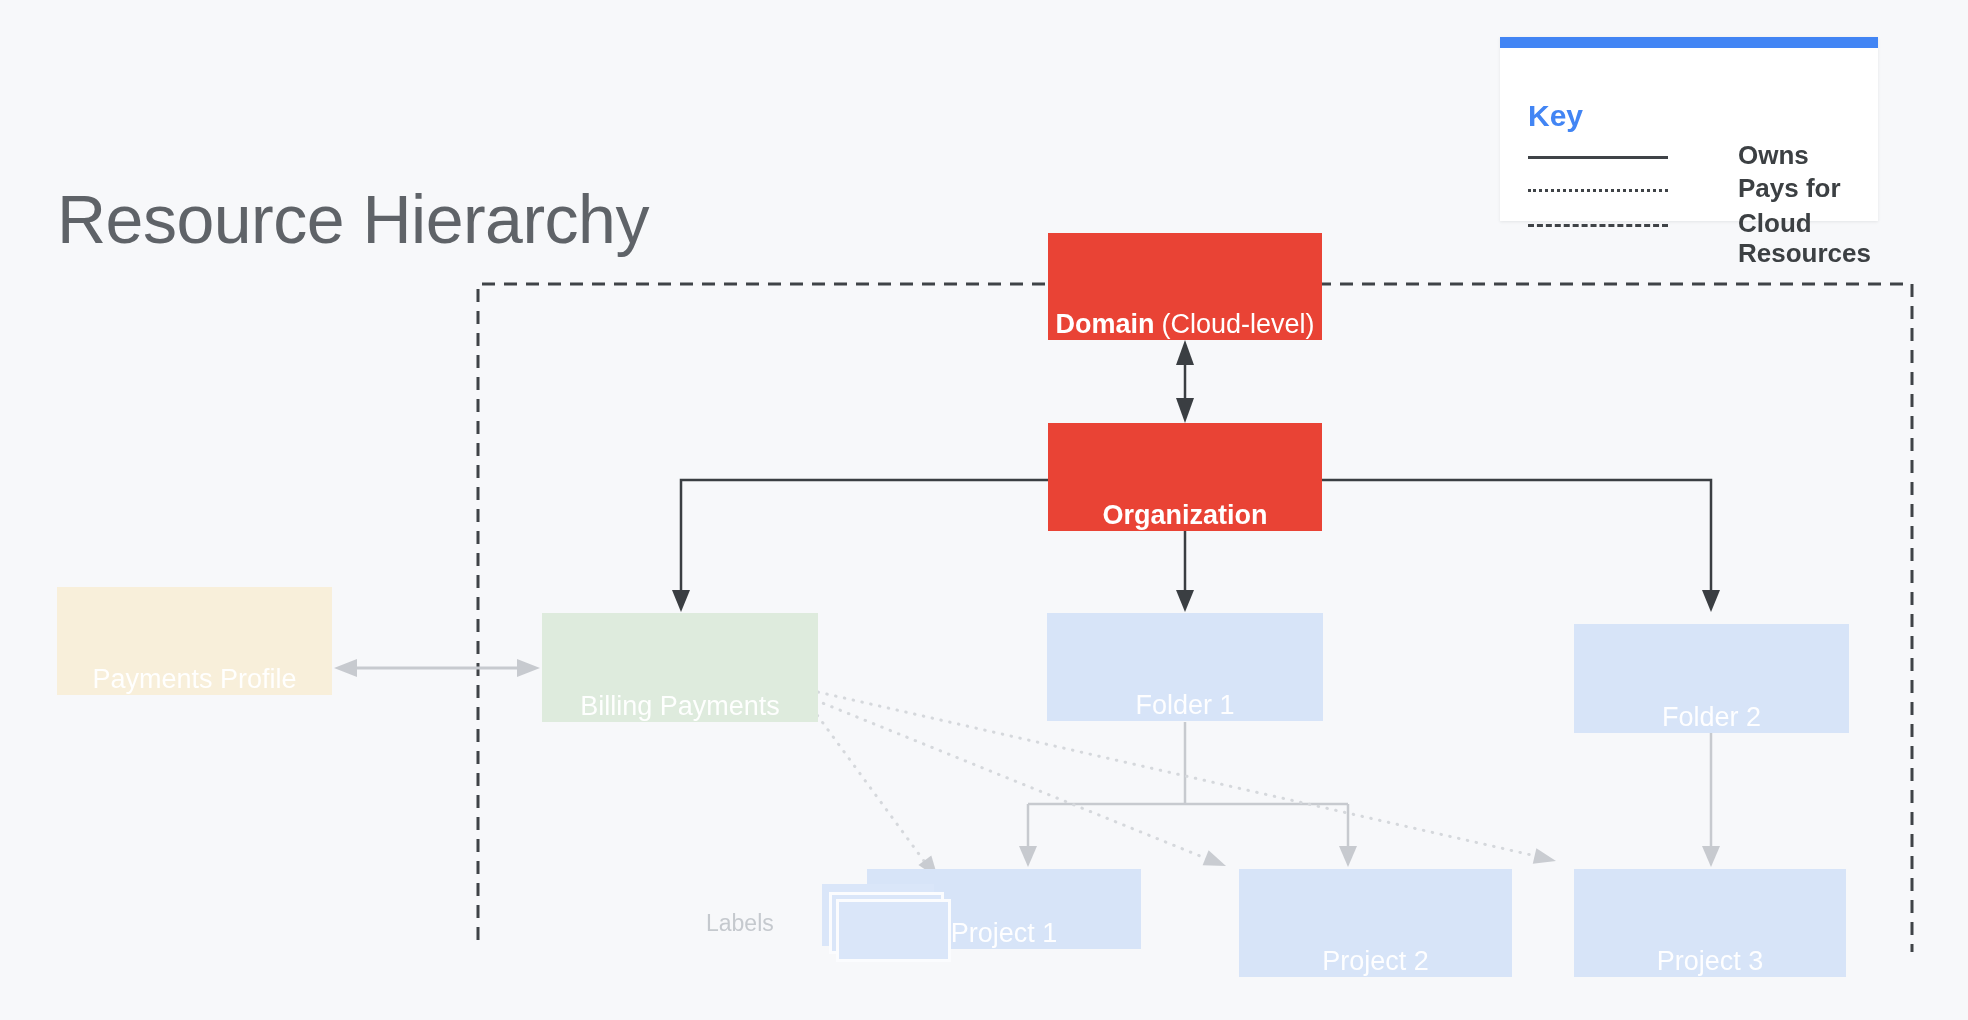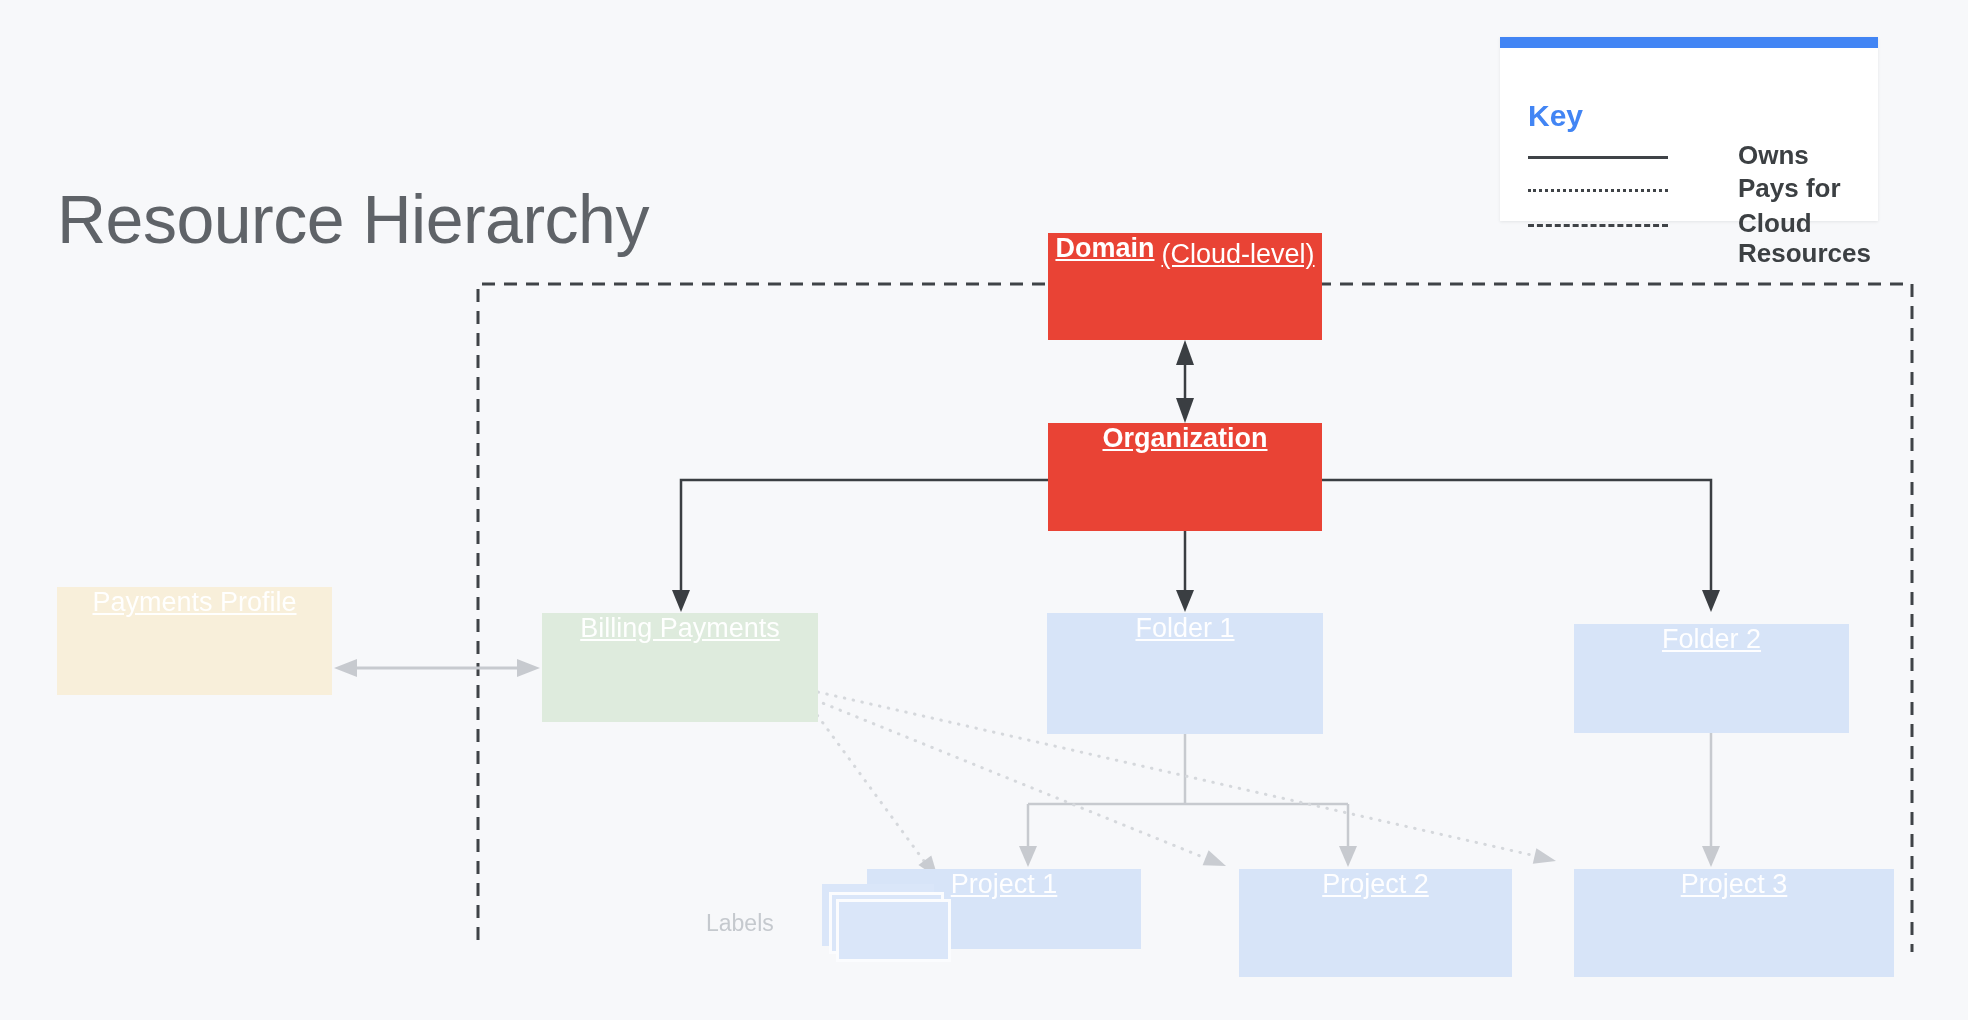--- a/index.html
+++ b/index.html
@@ -5,22 +5,22 @@
   :root{
     --bg:#F7F8FA; --red:#E94335; --blue:#D7E4F8; --green:#DEEBDD; --cream:#F8EFDA;
     --accent:#4285F4; --dark:#3A3E42; --gray:#C7CACF; --dots:#D5D8DC; --titlegray:#5F6368;
   }
   html,body{margin:0;padding:0;}
   body{background:var(--bg);font-family:"Liberation Sans", sans-serif;}
   .stage{position:relative;width:1968px;height:1020px;background:var(--bg);overflow:hidden;}
   .stage svg{position:absolute;left:0;top:0;z-index:1;}
   .page-title{position:absolute;left:57px;top:180px;z-index:4;font-size:68px;font-weight:400;
     color:var(--titlegray);letter-spacing:-0.5px;}
-  .node{position:absolute;z-index:2;display:flex;align-items:flex-start;justify-content:center;
-    font-size:27px;color:#FFFFFF;text-align:center;text-decoration:underline;}
+  .node{position:absolute;z-index:2;display:flex;align-items:flex-end;justify-content:center;
+    font-size:27px;color:#FFFFFF;text-align:center;}
   .node.red{background:var(--red);}
   .node.blue{background:var(--blue);color:rgba(255,255,255,0.96);}
   .node.green{background:var(--green);color:rgba(255,255,255,0.96);}
   .node.cream{background:var(--cream);color:rgba(255,255,255,0.96);}
   .node .b{font-weight:700;}
   .node .rest{margin-left:7px;font-weight:400;margin-top:6px;}
   .caption{position:absolute;z-index:2;font-size:23px;color:#C5C9CE;}
   
   .card-stack{position:absolute;left:822px;top:884px;width:130px;height:80px;z-index:3;}
   .card{position:absolute;background:#DAE6F9;box-sizing:border-box;}
@@ -99,29 +99,29 @@
     <span class="b">Domain</span>
     <span class="rest">(Cloud-level)</span>
   </div>
 
   <div class="node red b" style="left:1048px;top:423px;width:274px;height:108px;font-weight:700;">Organization</div>
 
   <div class="node cream" style="left:57px;top:587px;width:275px;height:108px;">Payments Profile</div>
 
   <div class="node green" style="left:542px;top:613px;width:276px;height:109px;">Billing Payments</div>
 
-  <div class="node blue" style="left:1047px;top:613px;width:276px;height:121px;">Folder 1</div>
+  <div class="node blue" style="left:1047px;top:613px;width:276px;height:108px;">Folder 1</div>
 
   <div class="node blue" style="left:1574px;top:613px;width:275px;height:109px;margin-top:11px;">Folder 2</div>
 
   <div class="node blue" style="left:867px;top:869px;width:274px;height:80px;">Project 1</div>
 
   <div class="node blue" style="left:1239px;top:869px;width:273px;height:108px;">Project 2</div>
 
-  <div class="node blue" style="left:1574px;top:869px;width:320px;height:108px;">Project 3</div>
+  <div class="node blue" style="left:1574px;top:869px;width:272px;height:108px;">Project 3</div>
 
   <div class="caption" style="left:706px;top:910px;">Labels</div>
   <div class="card-stack">
     <div class="card c1"></div>
     <div class="card c2"></div>
     <div class="card c3"></div>
   </div>
 
   <div class="key">
     <div class="bar"></div>

